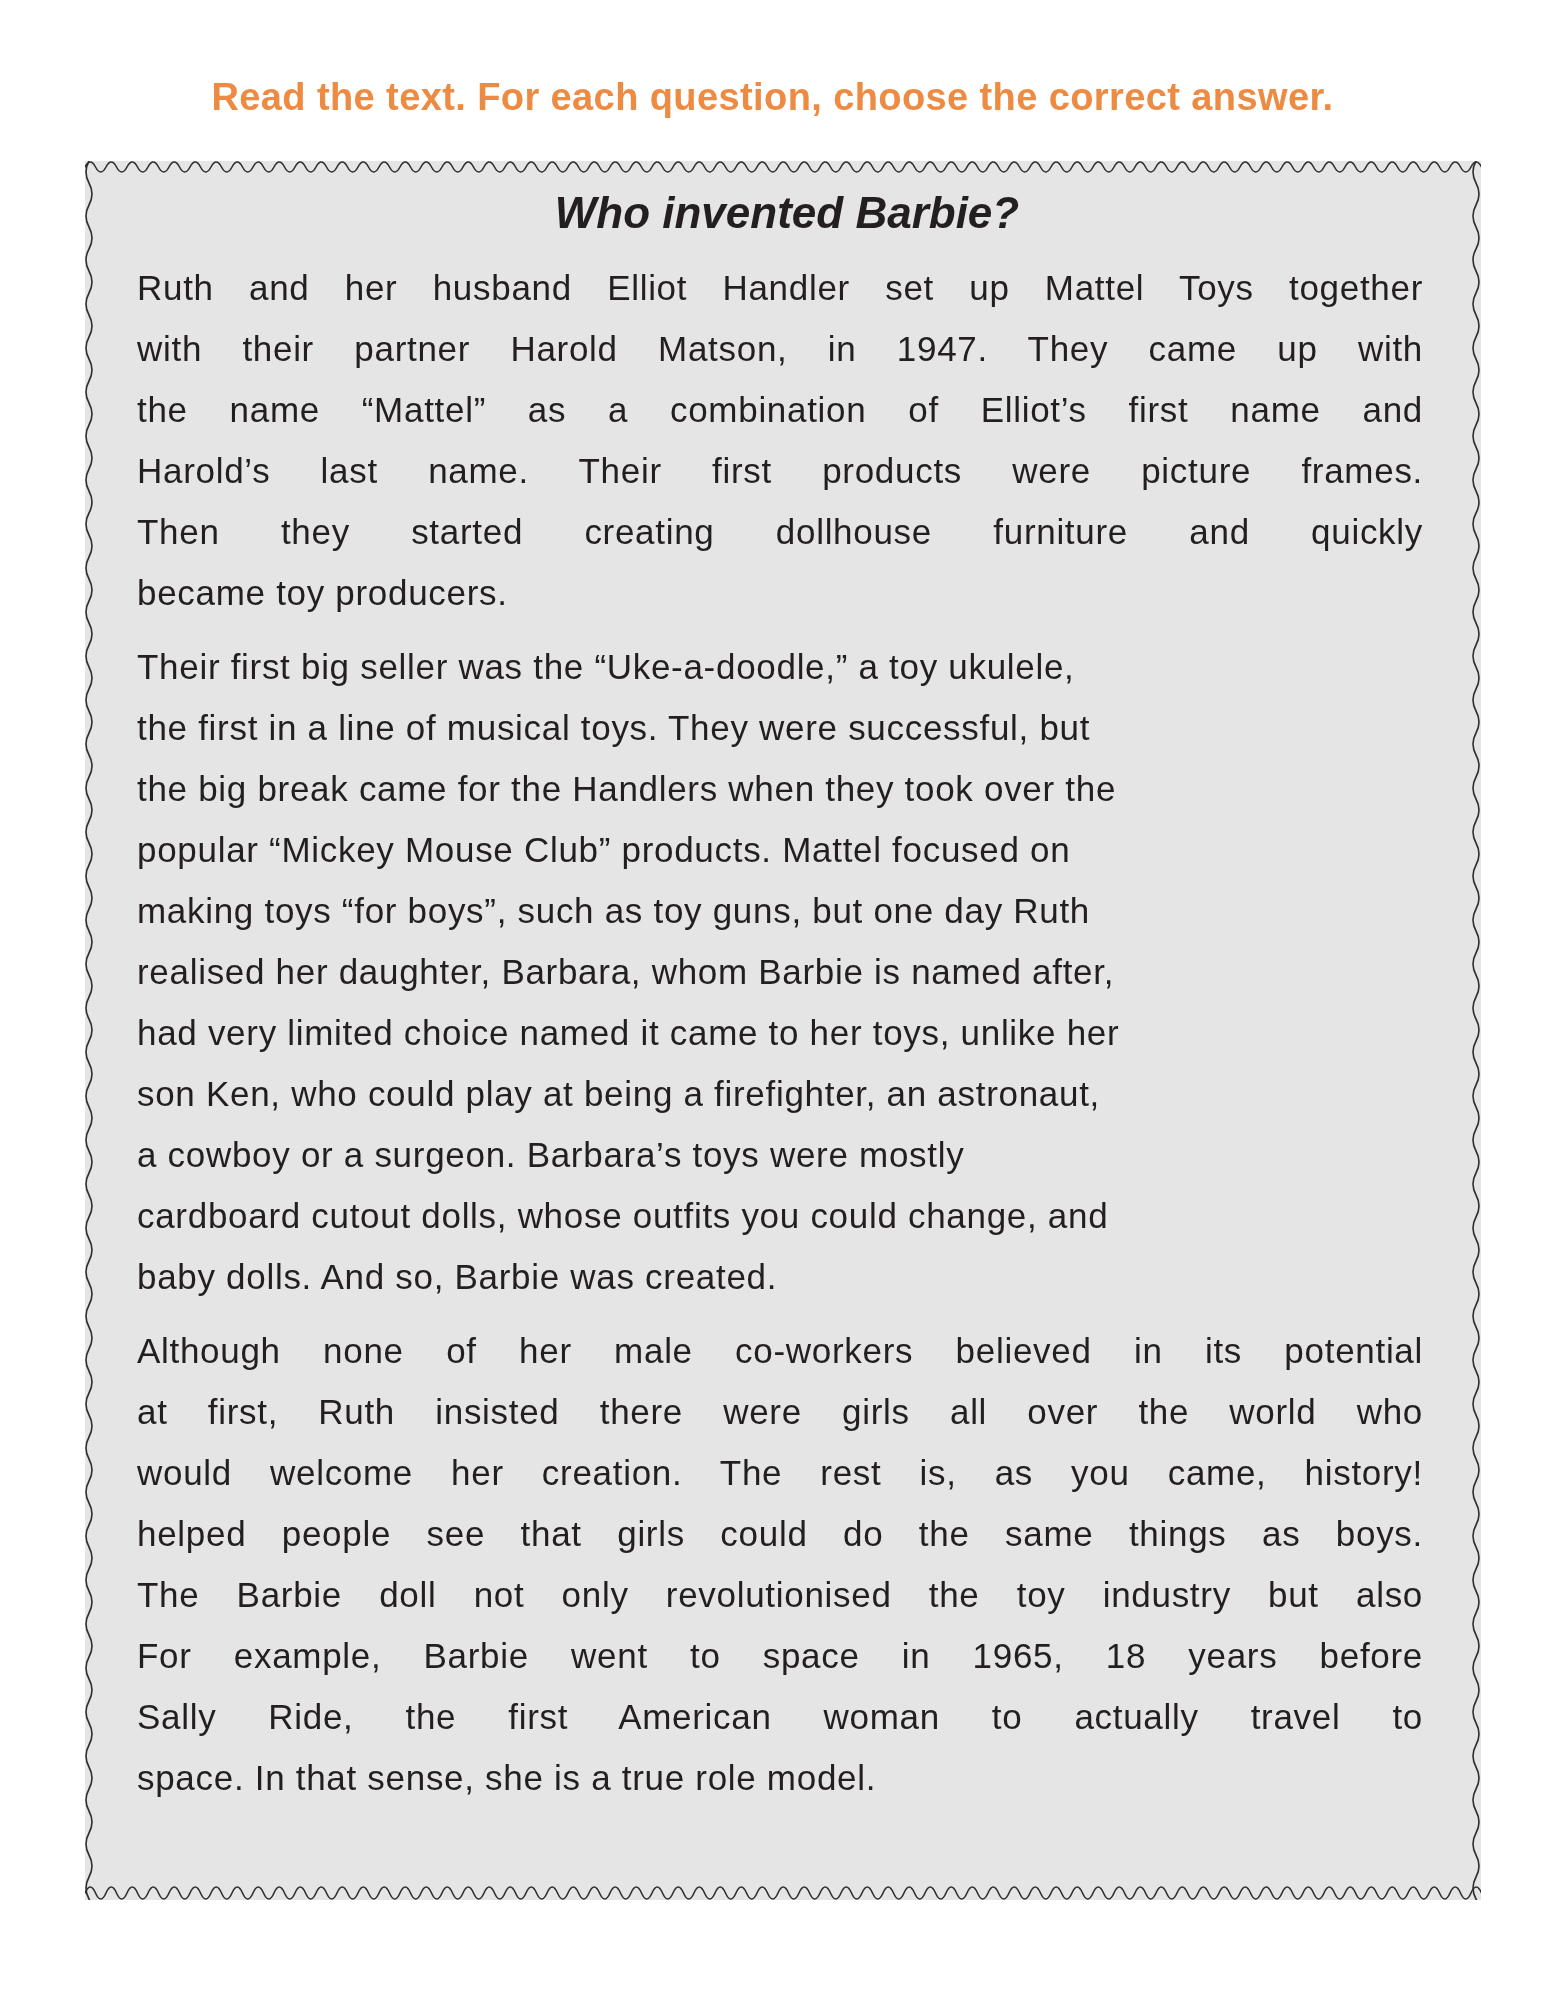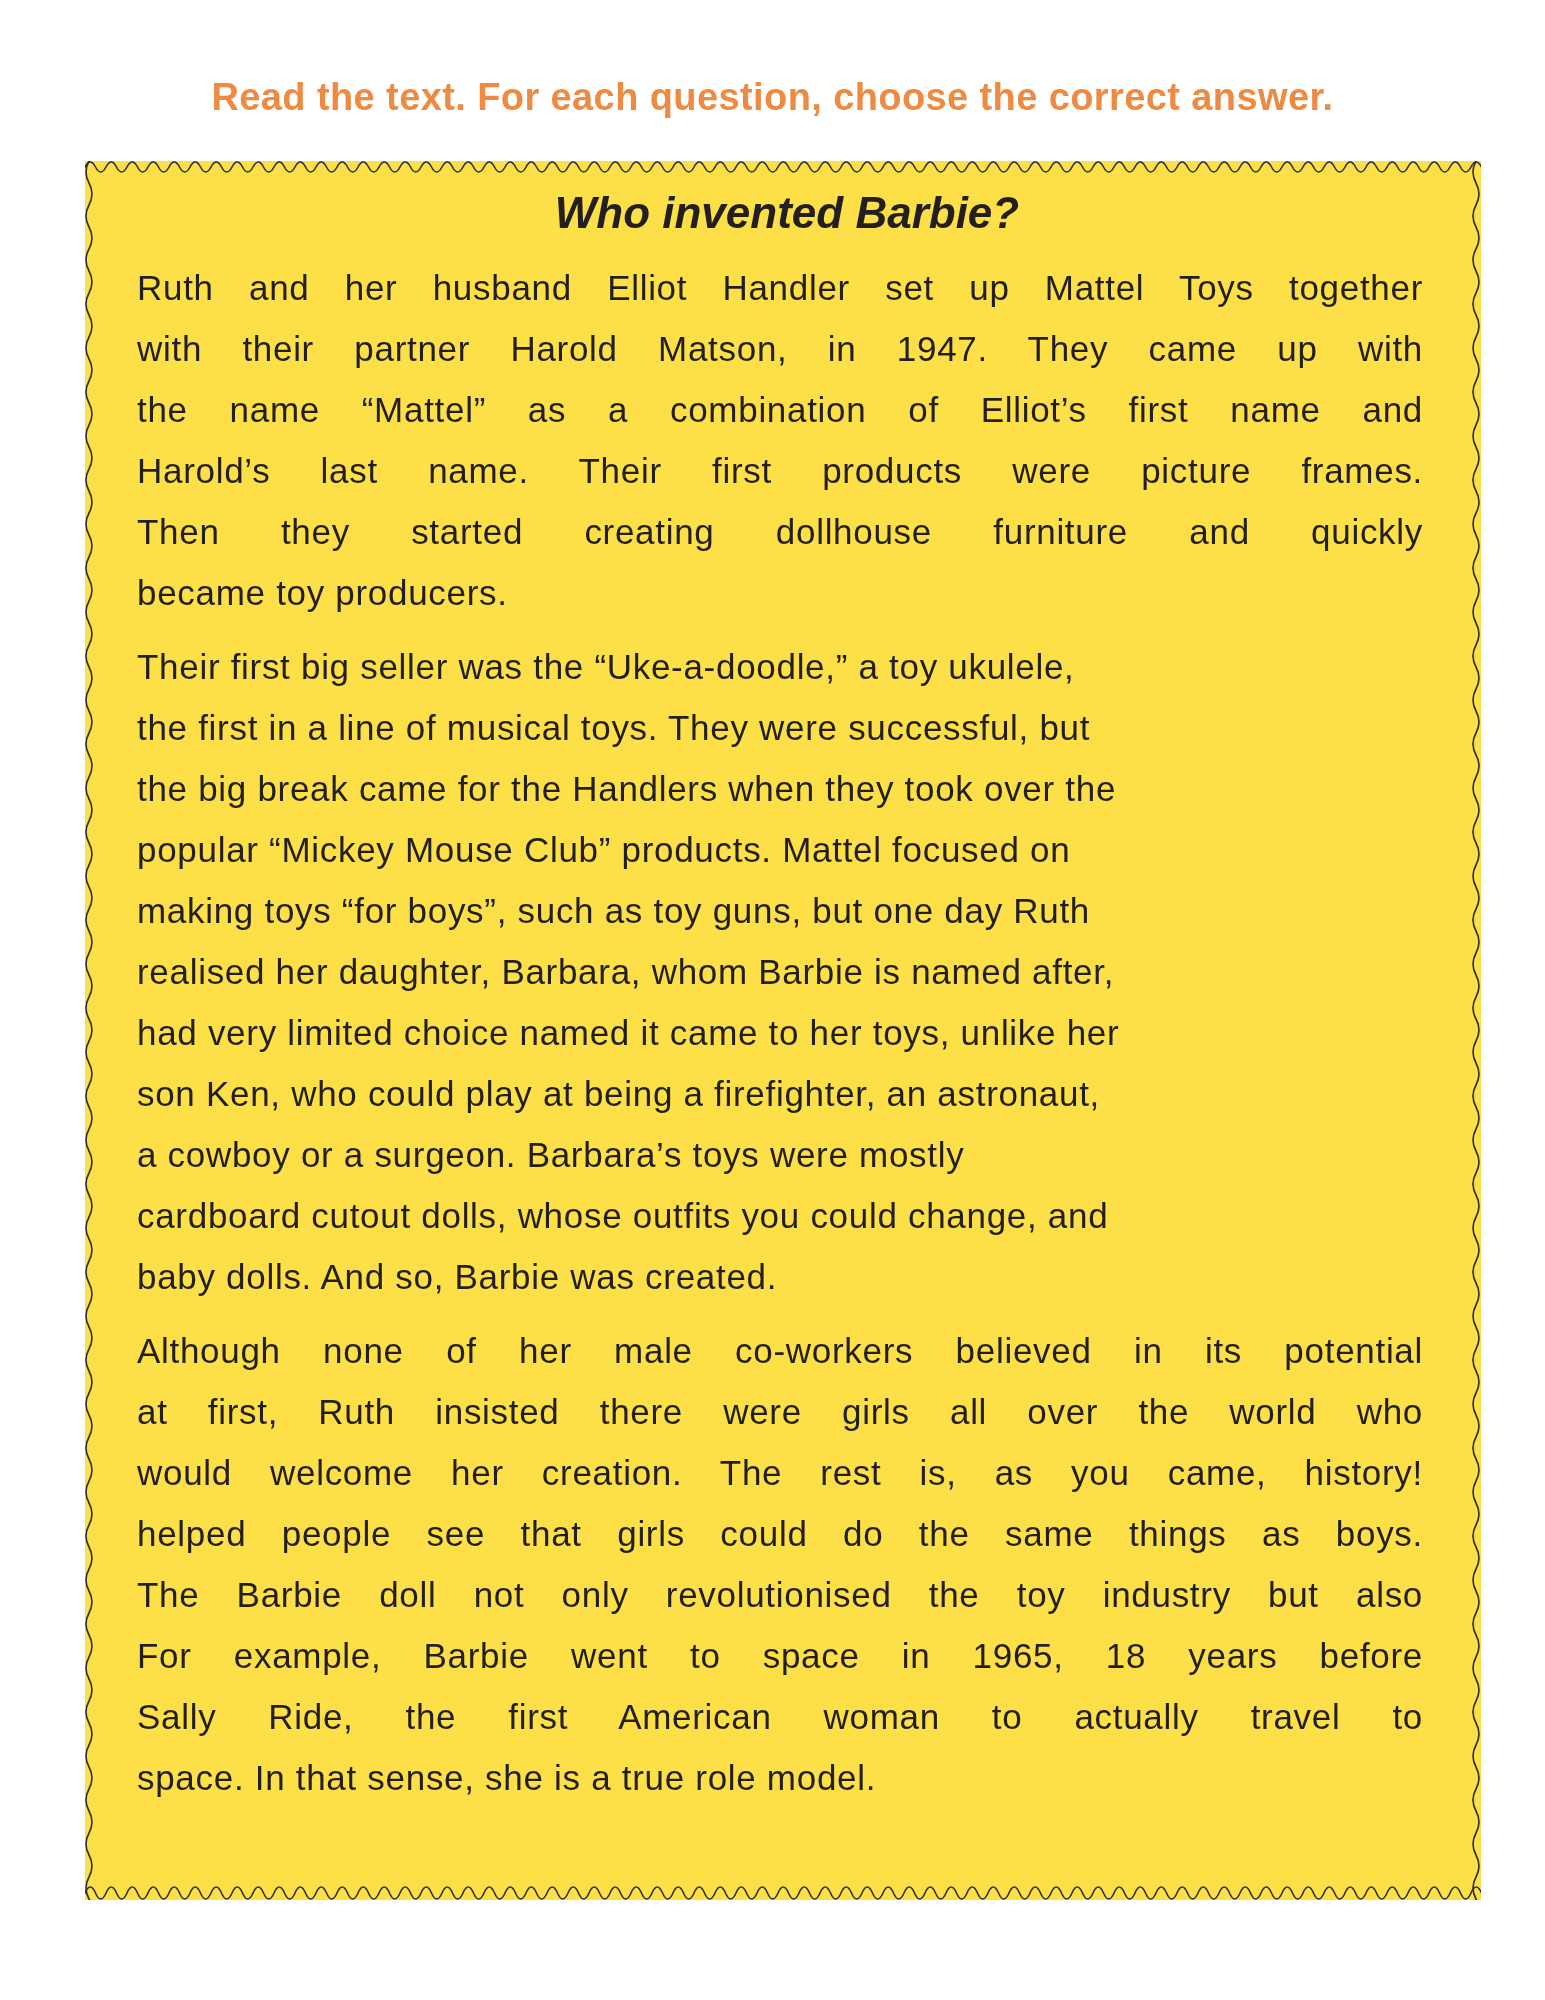--- a/index.html
+++ b/index.html
@@ -27,21 +27,21 @@
     letter-spacing:0.4px;
     color:var(--accent);
     white-space:nowrap;
   }
   .passage-box{
     position:absolute;
     left:85px;
     top:161px;
     width:1396px;
     height:1739px;
-    background:#fde047;
+    background:#e5e5e5;
   }
   .wave{position:absolute;display:block;pointer-events:none;}
   .wave path{fill:none;stroke:var(--border);stroke-width:1.6;stroke-linecap:round;}
   .wave-top{left:0;top:0;}
   .wave-bottom{left:0;bottom:0;}
   .wave-left{left:0;top:0;}
   .wave-right{right:0;top:0;}
   .passage-content{
     position:absolute;
     left:52px;

